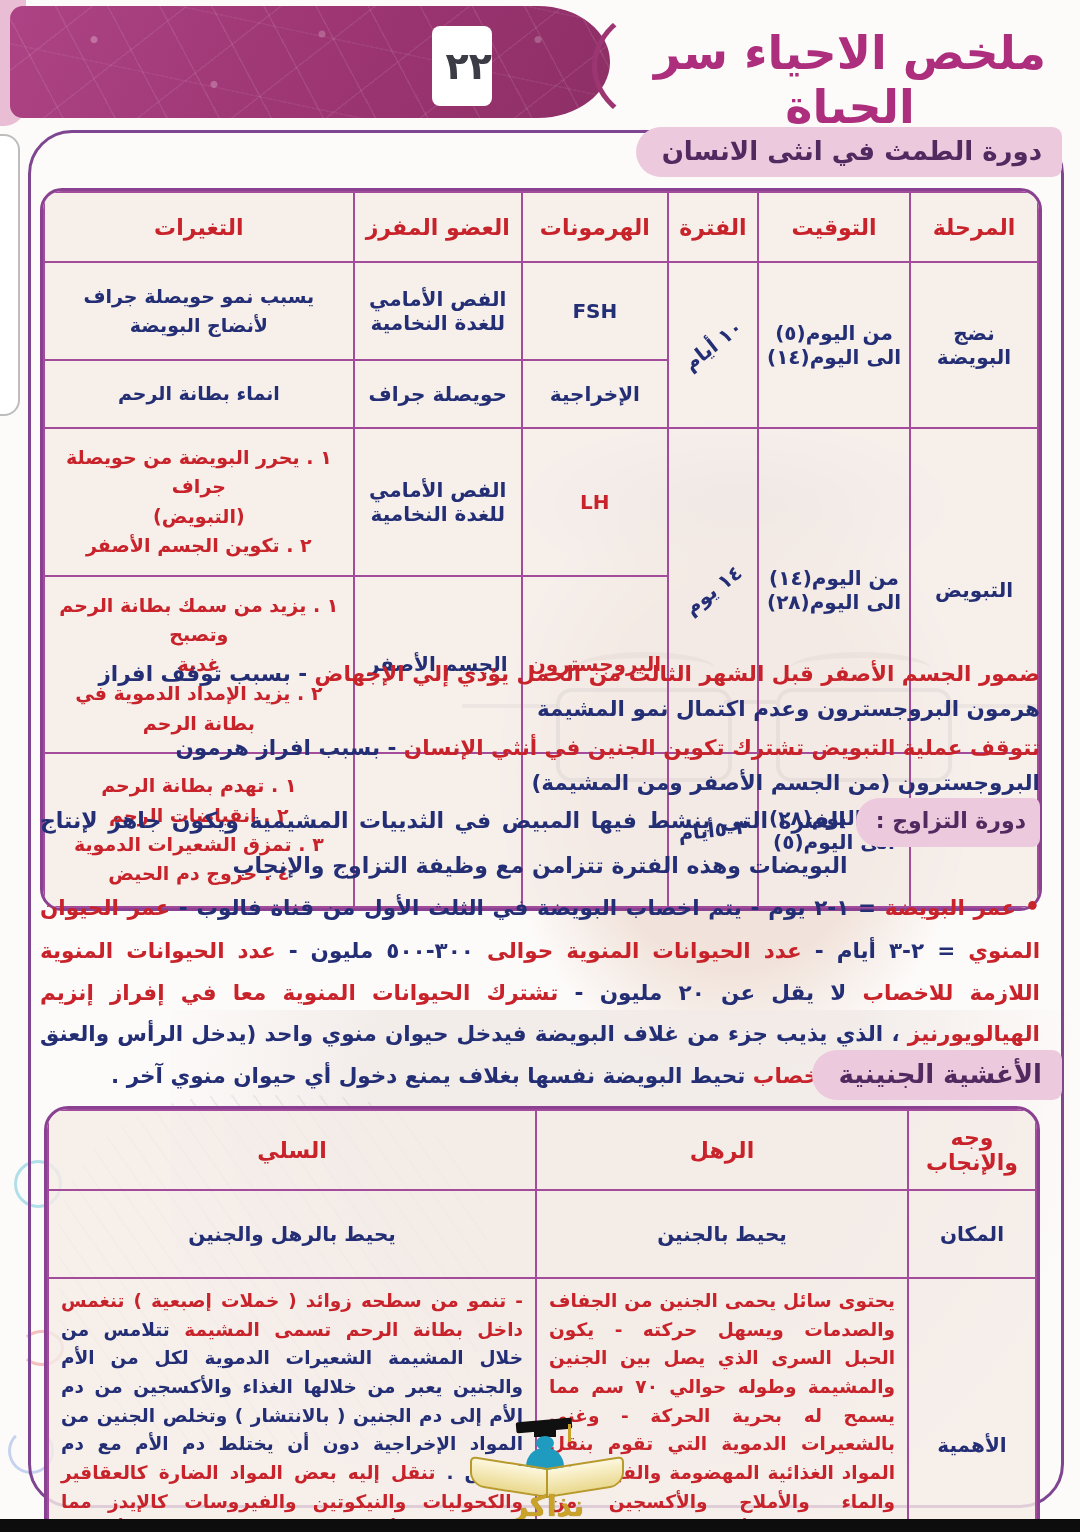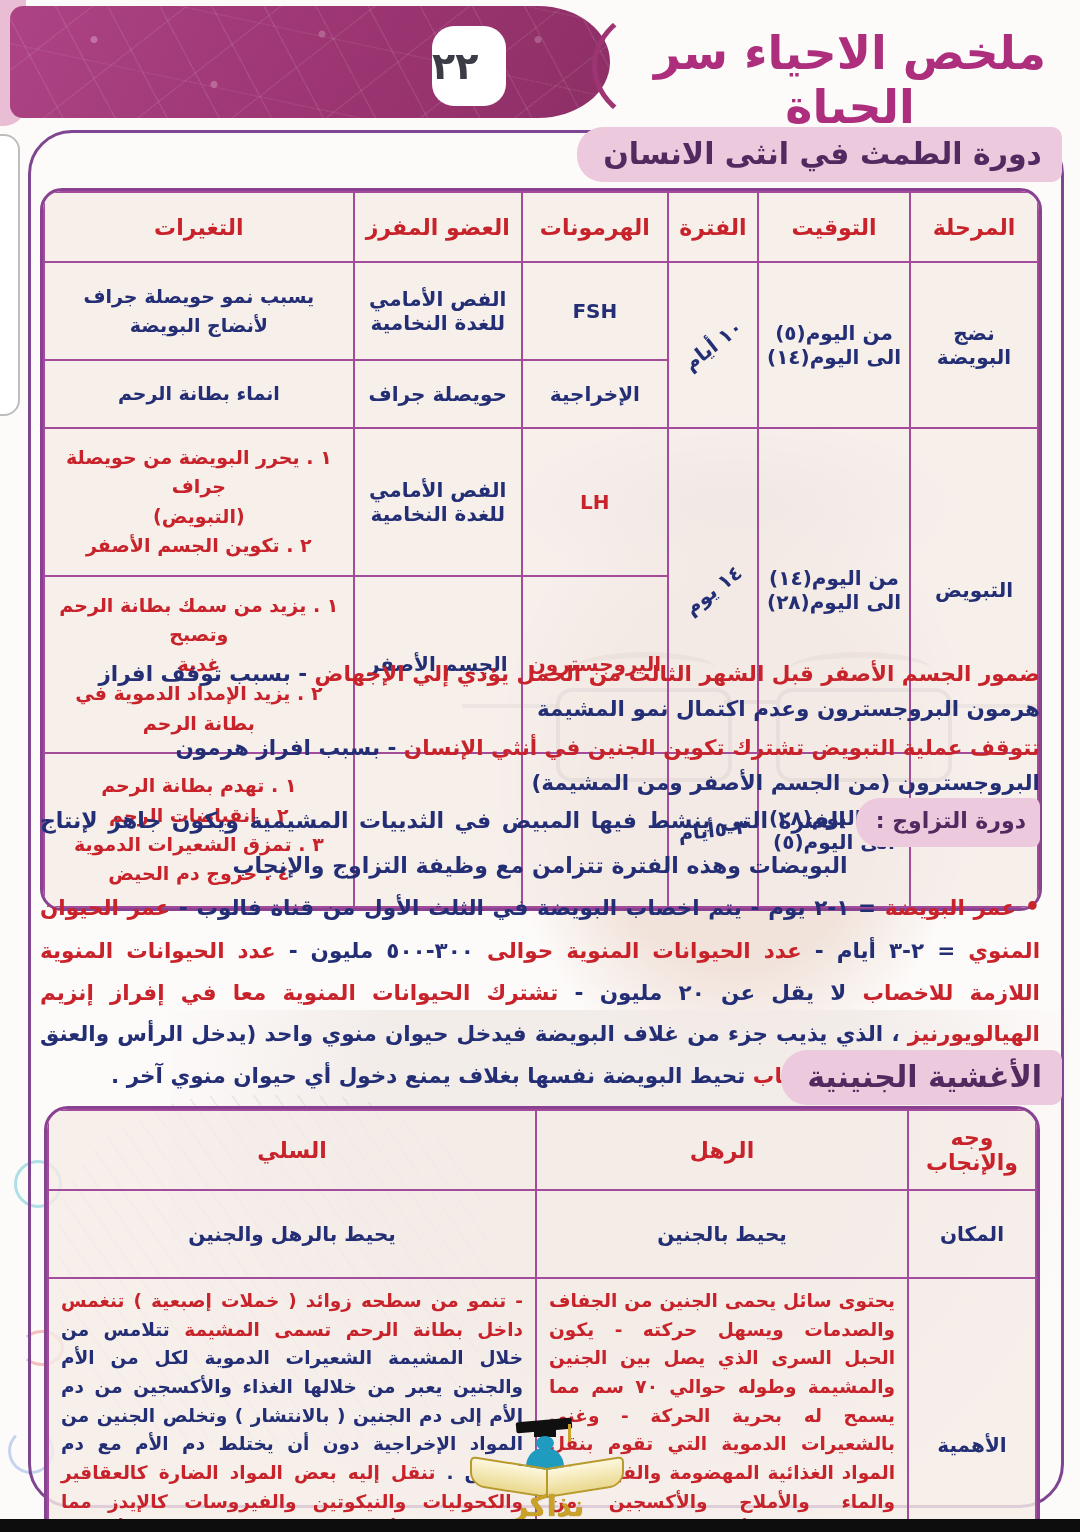--- a/index.html
+++ b/index.html
@@ -28,36 +28,36 @@
       radial-gradient(circle 4px at 88% 30%, rgba(255,255,255,.4) 0 3px, transparent 4px),
       repeating-linear-gradient(62deg, rgba(255,255,255,.16) 0 1.5px, transparent 1.5px 46px),
       repeating-linear-gradient(-38deg, rgba(255,255,255,.14) 0 1.5px, transparent 1.5px 58px),
       repeating-linear-gradient(12deg, rgba(255,255,255,.10) 0 1.5px, transparent 1.5px 72px);
   }
   .banner-arc{
     position:absolute;left:592px;top:2px;width:150px;height:118px;
     border:5px solid transparent;border-left-color:var(--brand);border-radius:50%;
   }
   .page-tab{
-    position:absolute;left:432px;top:26px;width:74px;height:80px;background:#fff;border-radius:22px;
-    display:flex;align-items:center;justify-content:flex-end;font-size:38px;font-weight:bold;color:#3c3c46;z-index:3;
+    position:absolute;left:432px;top:26px;width:60px;height:80px;background:#fff;border-radius:8px;
+    display:flex;align-items:center;justify-content:flex-start;font-size:38px;font-weight:bold;color:#3c3c46;z-index:3;
   }
   .page-title{
     position:absolute;left:630px;top:26px;width:440px;text-align:center;
     font-size:46px;font-weight:bold;color:var(--title);letter-spacing:-1px;z-index:2;
   }
   
   .content-frame{
     position:absolute;left:28px;top:130px;width:1030px;height:1372px;
     border:3px solid #7e4590;border-radius:44px;z-index:1;
   }
   .gray-tab{position:absolute;left:-16px;top:134px;width:32px;height:278px;border:2px solid #bdbdbd;border-radius:16px;background:#fff;}
   .pill{
     position:absolute;background:var(--pillbg);color:var(--pilltx);font-weight:bold;z-index:4;
-    border-radius:26px 10px 10px 26px;padding:9px 20px 11px 26px;font-size:30px;
+    border-radius:26px 10px 10px 26px;padding:9px 20px 11px 26px;font-size:26px;
   }
   .pill-1{right:18px;top:127px;}
   .pill-3{right:18px;top:1050px;}
   .pill-inline{
     display:inline-block;background:var(--pillbg);color:var(--pilltx);font-weight:bold;
     border-radius:24px 8px 8px 24px;padding:4px 14px 6px 20px;font-size:22px;margin-left:10px;vertical-align:middle;
   }
   
   .twrap{position:absolute;border:3px solid var(--frame);overflow:hidden;z-index:2;background:rgba(244,235,230,.82);}
   .t1wrap{left:40px;top:188px;width:996px;border-radius:22px;}

